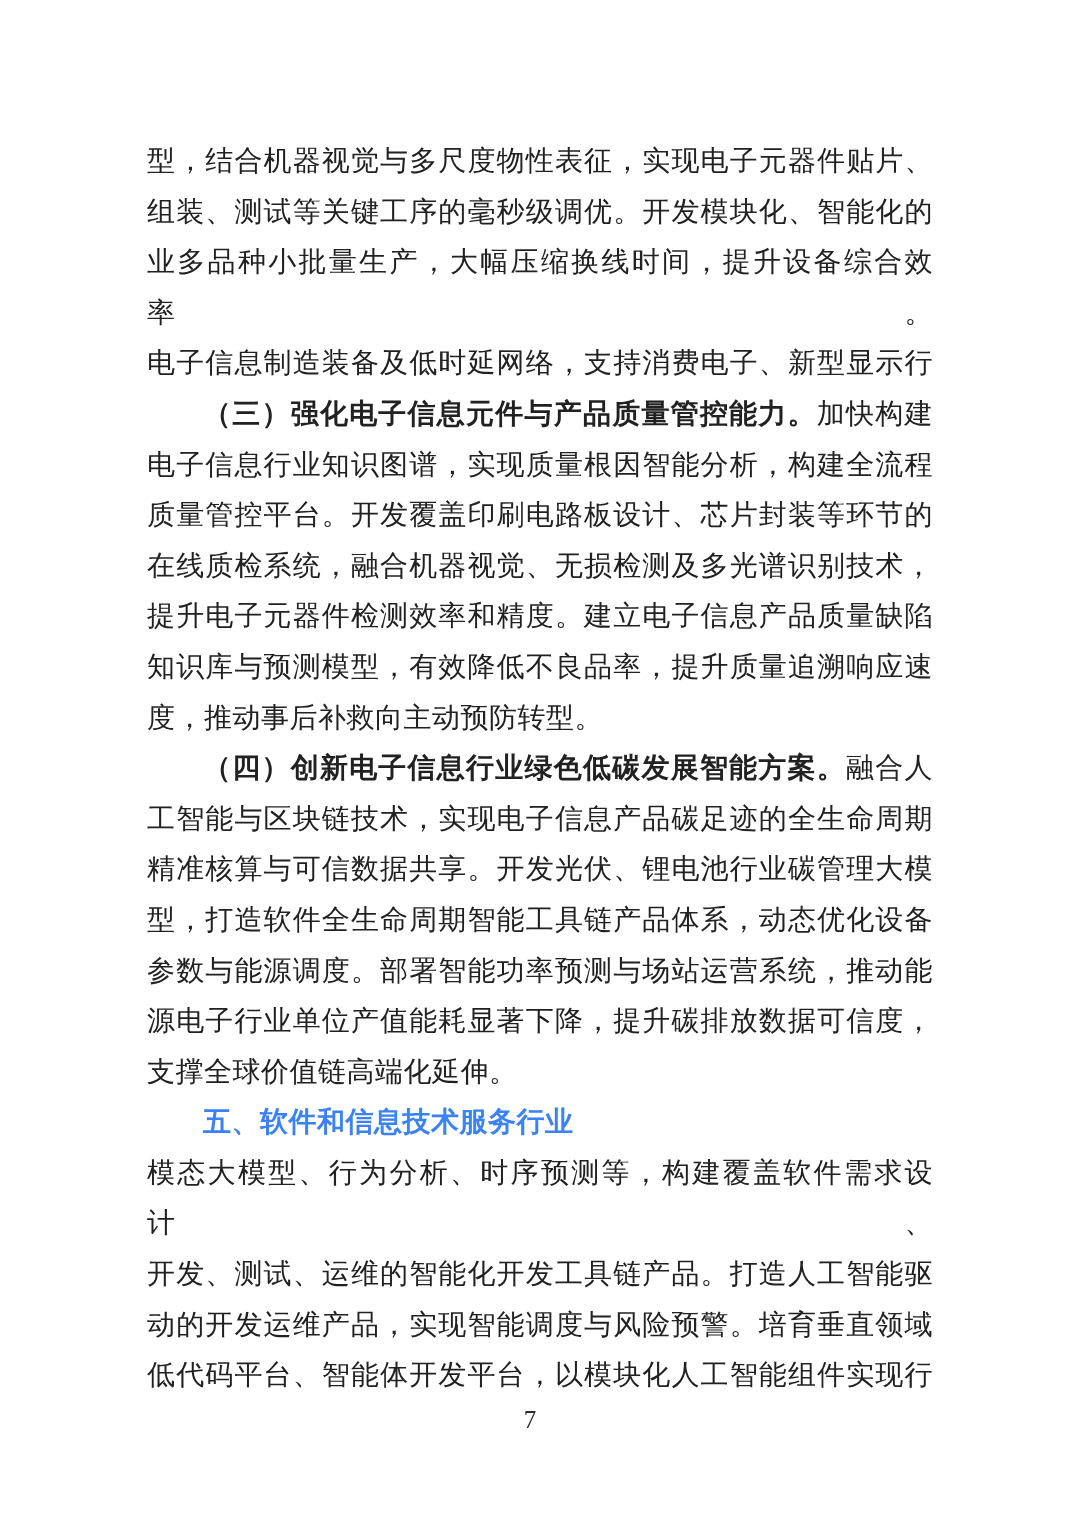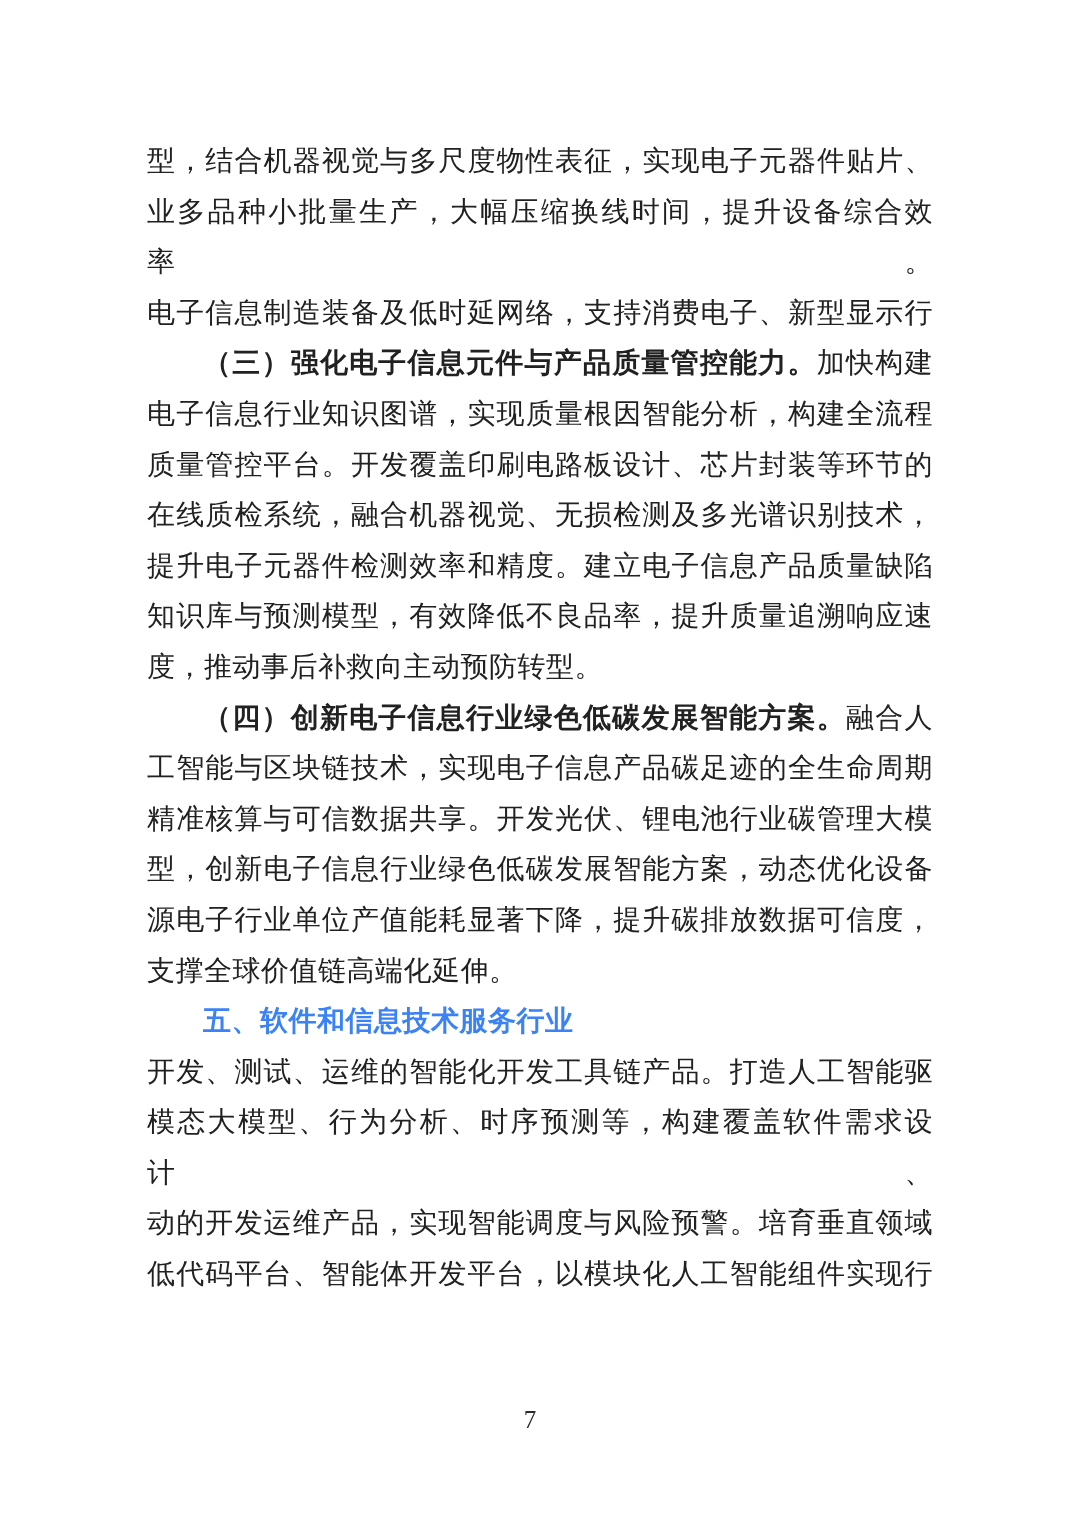--- a/index.html
+++ b/index.html
@@ -56,35 +56,37 @@
     color: #2b2b2b;
     font-family: "Liberation Serif", "DejaVu Serif", serif;
   }
 </style>
 </head>
 <body>
 
 <div class="page" style="background: rgb(255, 255, 255);">
   <div class="text-block" style="color: rgb(33, 33, 33);">
       <div class="line justify"><span>型，结合机器视觉与多尺度物性表征，实现电子元器件贴片、</span></div>
+      <div class="line justify"><span>组装、测试等关键工序的毫秒级调优。开发模块化、智能化的</span></div>
       <div class="line justify"><span>业多品种小批量生产，大幅压缩换线时间，提升设备综合效率。</span></div>
       <div class="line justify"><span>电子信息制造装备及低时延网络，支持消费电子、新型显示行</span></div>
       <div class="line justify indent"><span class="lead">（三）强化电子信息元件与产品质量管控能力。</span><span>加快构建</span></div>
       <div class="line justify"><span>电子信息行业知识图谱，实现质量根因智能分析，构建全流程</span></div>
       <div class="line justify"><span>质量管控平台。开发覆盖印刷电路板设计、芯片封装等环节的</span></div>
       <div class="line justify"><span>在线质检系统，融合机器视觉、无损检测及多光谱识别技术，</span></div>
       <div class="line justify"><span>提升电子元器件检测效率和精度。建立电子信息产品质量缺陷</span></div>
       <div class="line justify"><span>知识库与预测模型，有效降低不良品率，提升质量追溯响应速</span></div>
       <div class="line"><span>度，推动事后补救向主动预防转型。</span></div>
       <div class="line justify indent"><span class="lead">（四）创新电子信息行业绿色低碳发展智能方案。</span><span>融合人</span></div>
       <div class="line justify"><span>工智能与区块链技术，实现电子信息产品碳足迹的全生命周期</span></div>
       <div class="line justify"><span>精准核算与可信数据共享。开发光伏、锂电池行业碳管理大模</span></div>
-      <div class="line justify"><span>型，创新电子信息行业绿色低碳发展智能方案，动态优化设备</span></div>
+      <div class="line justify"><span>型，打造软件全生命周期智能工具链产品体系，动态优化设备</span></div>
+      <div class="line justify"><span>参数与能源调度。部署智能功率预测与场站运营系统，推动能</span></div>
       <div class="line justify"><span>源电子行业单位产值能耗显著下降，提升碳排放数据可信度，</span></div>
       <div class="line"><span>支撑全球价值链高端化延伸。</span></div>
       <div class="line indent heading"><span class="lead">五、软件和信息技术服务行业</span></div>
+      <div class="line justify"><span>模态大模型、行为分析、时序预测等，构建覆盖软件需求设计、</span></div>
       <div class="line justify"><span>开发、测试、运维的智能化开发工具链产品。打造人工智能驱</span></div>
-      <div class="line justify"><span>模态大模型、行为分析、时序预测等，构建覆盖软件需求设计、</span></div>
       <div class="line justify"><span>动的开发运维产品，实现智能调度与风险预警。培育垂直领域</span></div>
       <div class="line justify"><span>低代码平台、智能体开发平台，以模块化人工智能组件实现行</span></div>
     </div>
   <div class="page-number">7</div>
 </div>
 
 </body></html>

